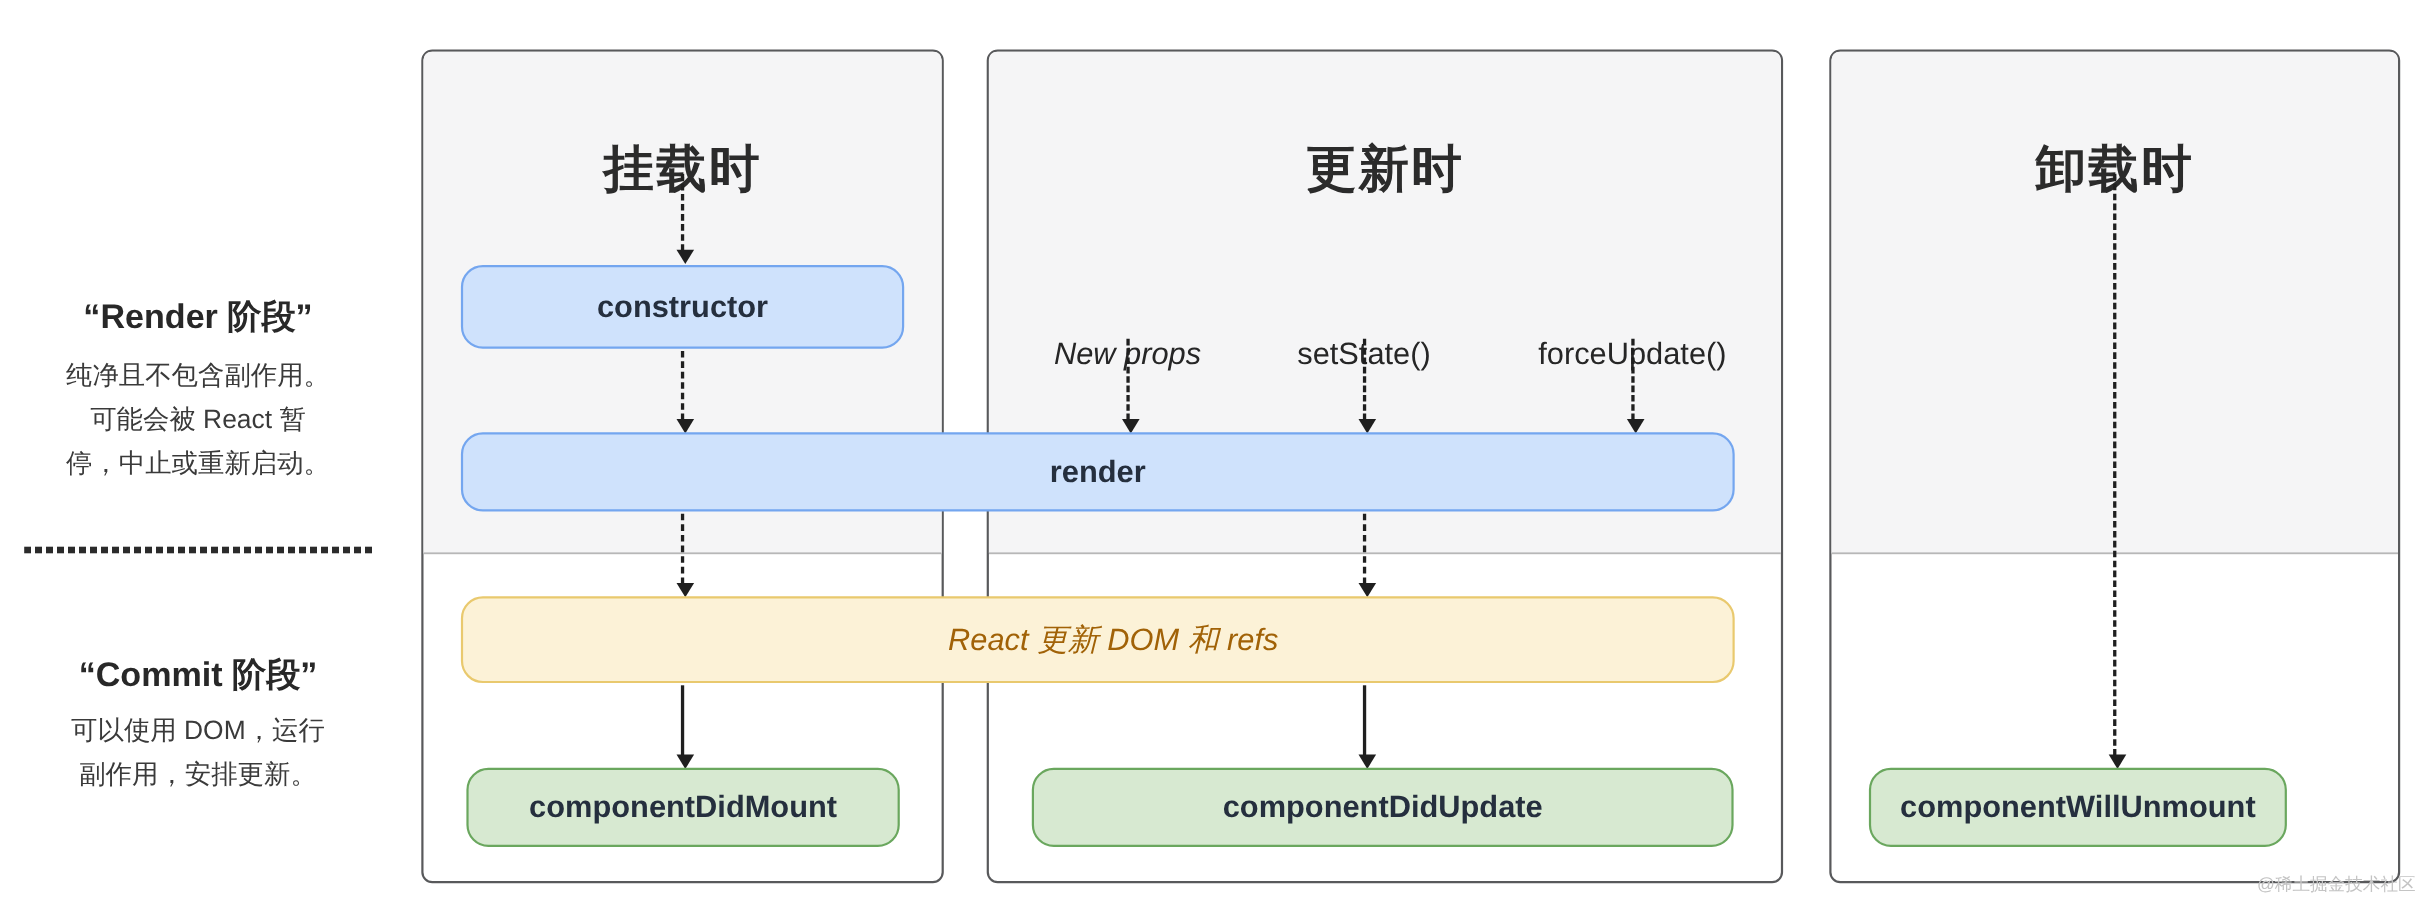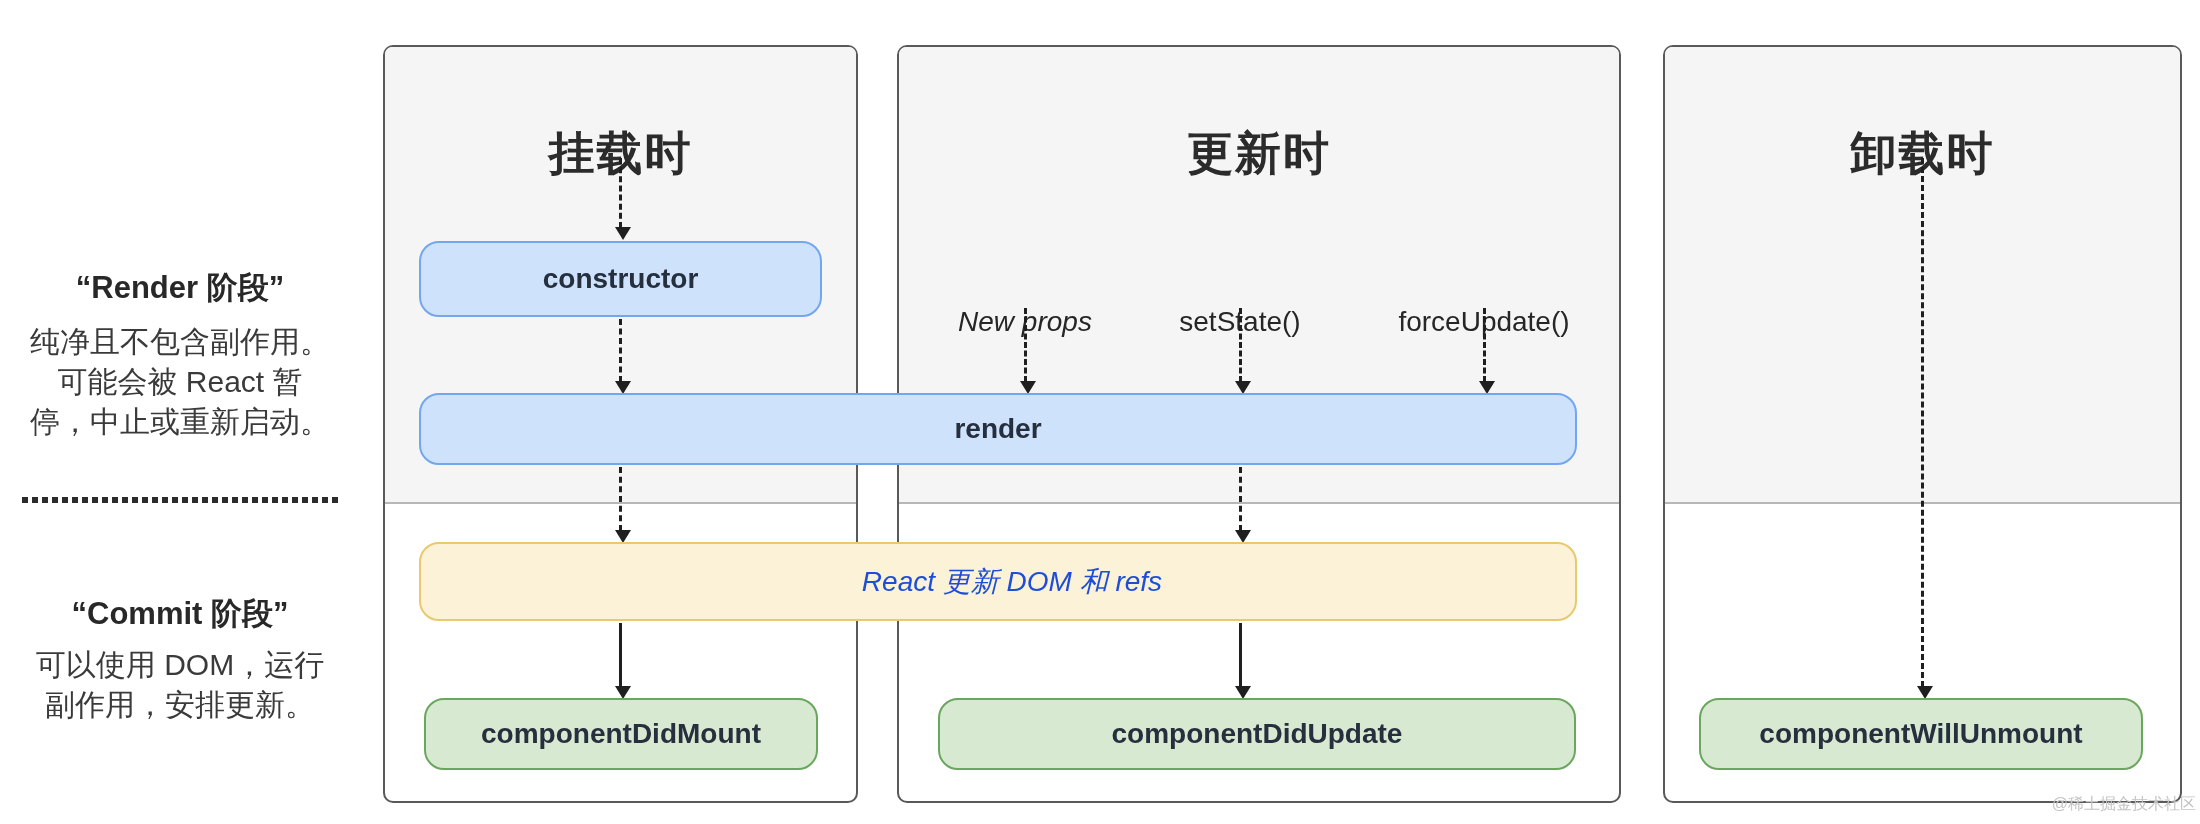--- a/index.html
+++ b/index.html
@@ -14,40 +14,40 @@
          border-bottom:2px solid #b7b7b7;border-radius:7px 7px 0 0;}
   .panel-title{position:absolute;top:76px;left:0;width:100%;text-align:center;
          font-size:46px;font-weight:600;color:#2b2b2b;letter-spacing:2px;z-index:2;}
 
   
   .box{position:absolute;display:flex;align-items:center;justify-content:center;
        border-radius:20px;box-sizing:border-box;font-weight:700;font-size:28px;
        color:#252f3e;z-index:5;}
   .box.blue{background:#cfe2fc;border:2.5px solid #74a6ef;}
   .box.yellow{background:#fcf2d7;border:2.5px solid #e9c96e;
-       font-weight:400;font-style:italic;color:#1d4ed8;padding-left:28px;}
+       font-weight:400;font-style:italic;color:#a16207;padding-left:28px;}
   .box.green{background:#d7e9d1;border:2.5px solid #6aa75e;}
 
   
   .arrow{position:absolute;width:0;z-index:4;}
   .arrow.dashed{border-left:3px dashed #1f1f1f;}
   .arrow.solid{border-left:3px solid #1f1f1f;}
   .arrow .head{position:absolute;bottom:-12px;left:-6.5px;width:0;height:0;
        border-left:8px solid transparent;border-right:8px solid transparent;
        border-top:13px solid #1f1f1f;}
 
   
   .trigger{position:absolute;top:266px;text-align:center;font-size:28px;color:#262626;z-index:3;margin-top:40px;}
   .trigger.italic{font-style:italic;}
 
   
   .note-title{position:absolute;left:10px;width:340px;text-align:center;
        font-size:31px;font-weight:700;color:#282828;}
   .note-body{position:absolute;left:10px;width:340px;text-align:center;
-       font-size:30px;color:#3a3a3a;line-height:40px;}
+       font-size:24px;color:#3a3a3a;line-height:40px;}
   .dotted-divider{position:absolute;top:497px;left:22px;width:318px;height:6px;
        background:repeating-linear-gradient(90deg,#2b2b2b 0 6px,transparent 6px 10px);}
 
   
   .watermark{position:absolute;top:794px;right:4px;font-size:16px;color:#c4c4c4;z-index:6;}
 </style>
 </head>
 <body>
 
 <div class="stage">
@@ -89,21 +89,21 @@
   <div class="box blue" style="left:419px;top:241px;width:403px;height:76px;">constructor</div>
 
   <div class="box blue" style="left:419px;top:393px;width:1158px;height:72px;">render</div>
 
   <div class="box yellow" style="left:419px;top:542px;width:1158px;height:79px;">React 更新 DOM 和 refs</div>
 
   <div class="box green" style="left:424px;top:698px;width:394px;height:72px;">componentDidMount</div>
 
   <div class="box green" style="left:938px;top:698px;width:638px;height:72px;">componentDidUpdate</div>
 
-  <div class="box green" style="left:1699px;top:698px;width:444px;height:72px;">componentWillUnmount</div>
+  <div class="box green" style="left:1699px;top:698px;width:380px;height:72px;">componentWillUnmount</div>
 
   <div class="arrow dashed" style="left:618.5px;top:158px;height:70px;">
       <i class="head"></i>
     </div>
   <div class="arrow dashed" style="left:618.5px;top:319px;height:63px;">
       <i class="head"></i>
     </div>
   <div class="arrow dashed" style="left:618.5px;top:467px;height:64px;">
       <i class="head"></i>
     </div>

